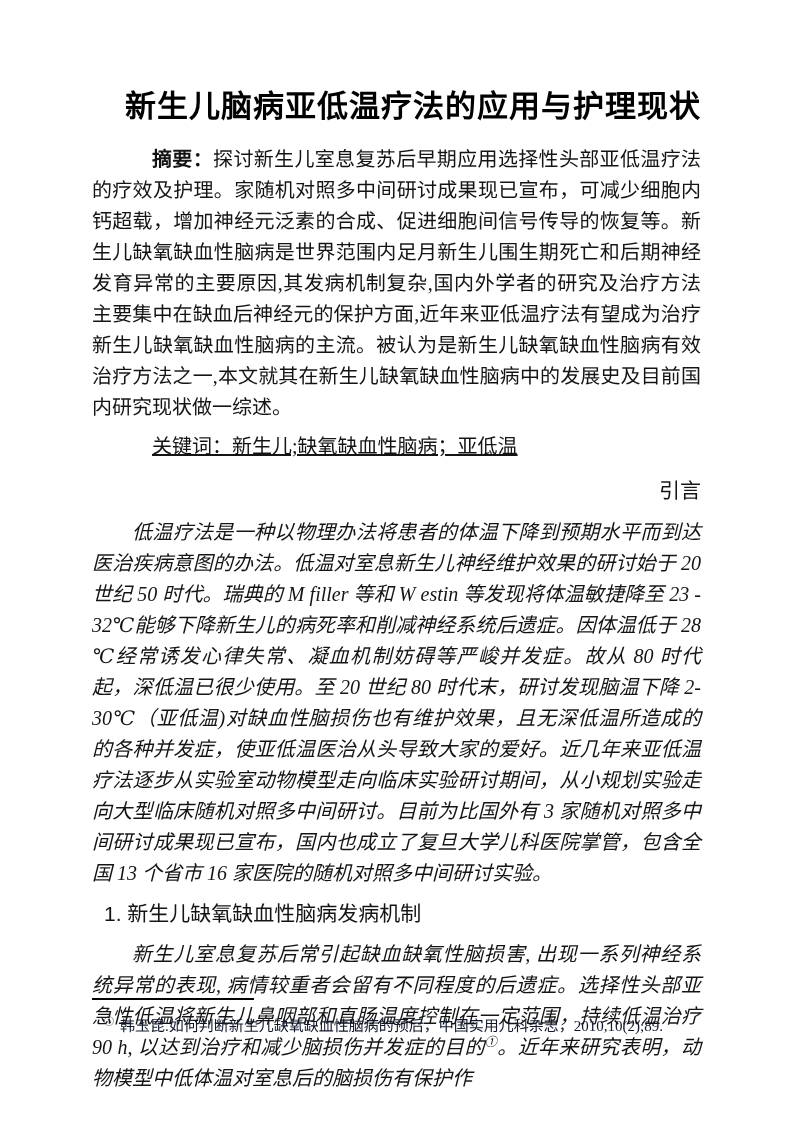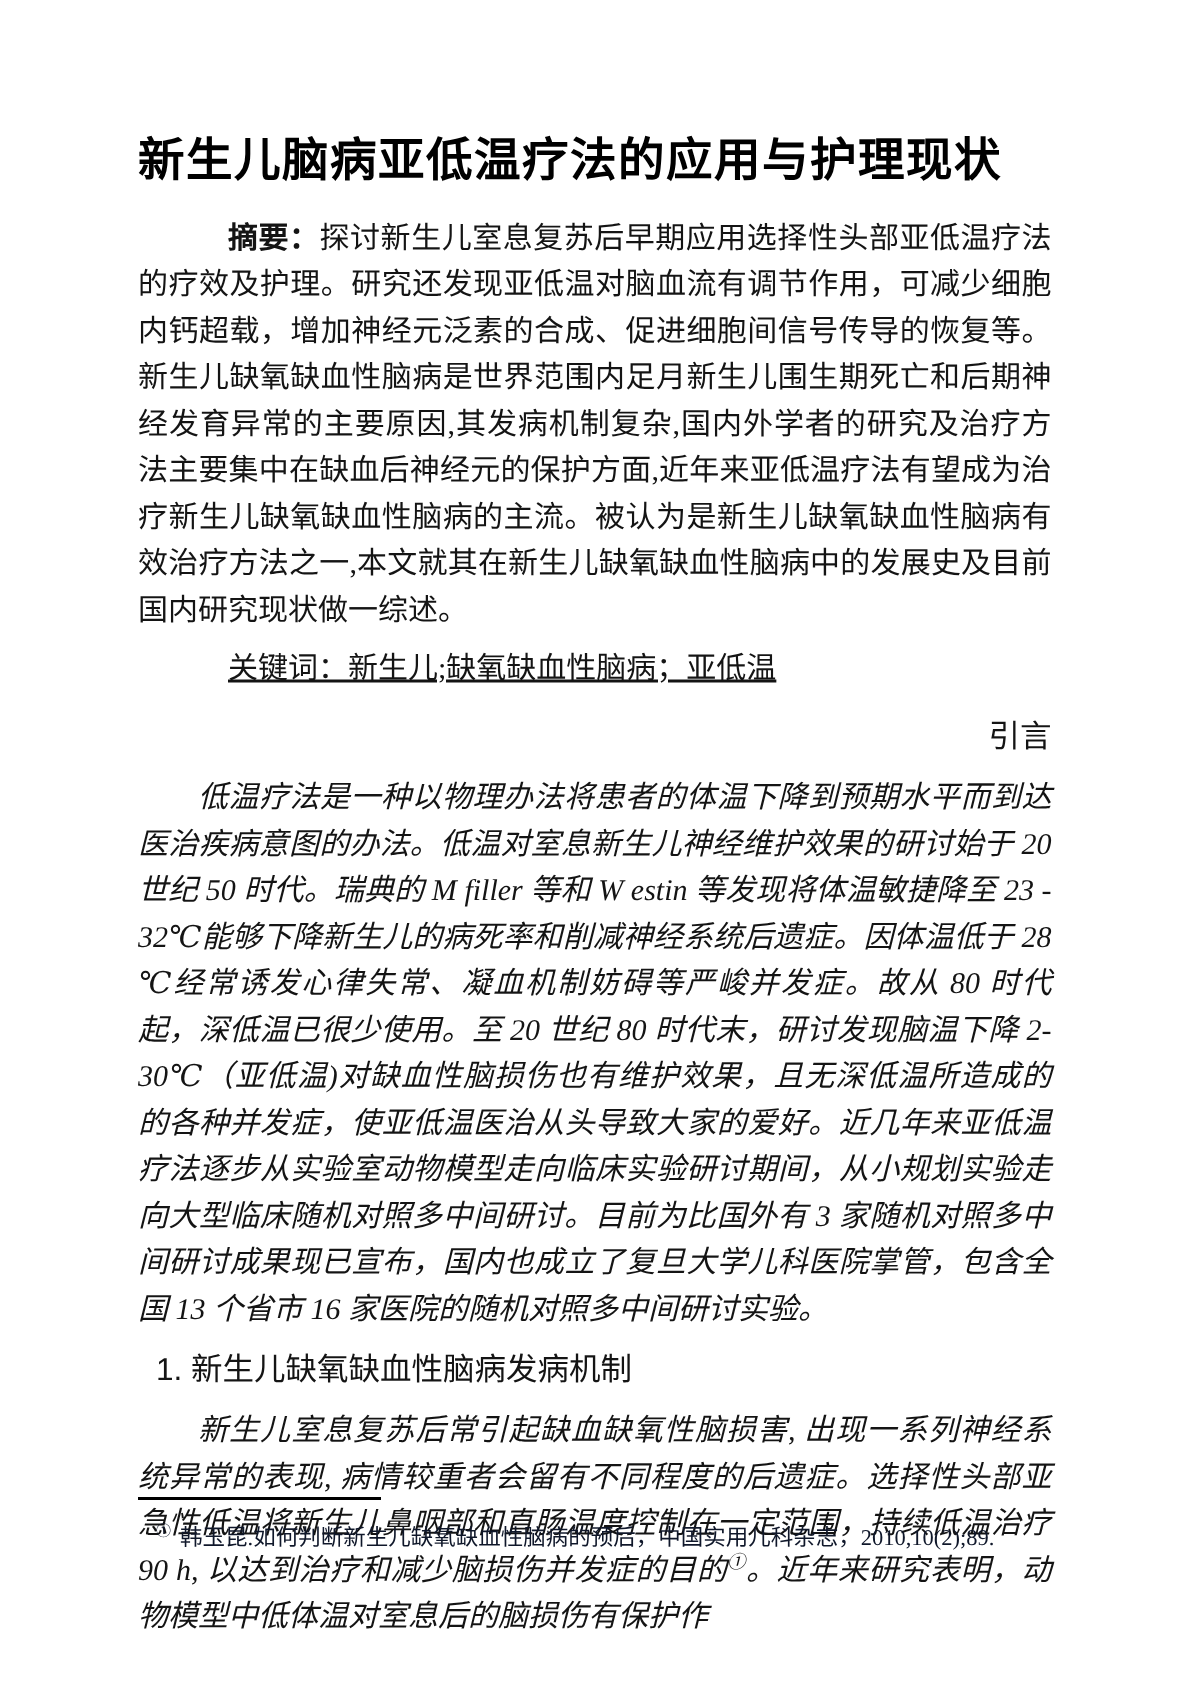--- a/index.html
+++ b/index.html
@@ -17,21 +17,21 @@
     font-family: "Liberation Serif", "DejaVu Serif", serif;
     overflow: hidden;
     box-sizing: border-box;
     padding: 84px 92px 0 92px;
   }
   .doc-title {
     margin: 0 0 14px 0;
     font-size: 31px;
     line-height: 46px;
     font-weight: bold;
-    text-align: left;
+    text-align: right;
     color: #000000;
     letter-spacing: 1px;
     white-space: nowrap;
   }
   p.para {
     margin: 0;
     font-size: 20px;
     line-height: 31px;
     text-align: justify;
     text-justify: inter-ideograph;
@@ -96,21 +96,21 @@
     margin-right: 6px;
   }
 </style>
 </head>
 <body>
 
 <div class="page">
 
   <h1 class="doc-title">新生儿脑病亚低温疗法的应用与护理现状</h1>
 
-  <p class="para abstract"><span class="bold-label">摘要：</span><span>探讨新生儿室息复苏后早期应用选择性头部亚低温疗法的疗效及护理。研究还发现亚低温对脑血流有调节作用，可减少细胞内钙超载，增加神经元泛素的合成、促进细胞间信号传导的恢复等。新生儿缺氧缺血性脑病是世界范围内足月新生儿围生期死亡和后期神经发育异常的主要原因,其发病机制复杂,国内外学者的研究及治疗方法主要集中在缺血后神经元的保护方面,近年来亚低温疗法有望成为治疗新生儿缺氧缺血性脑病的主流。被认为是新生儿缺氧缺血性脑病有效治疗方法之一,本文就其在新生儿缺氧缺血性脑病中的发展史及目前国内研究现状做一综述。</span></p>
+  <p class="para abstract"><span class="bold-label">摘要：</span><span>探讨新生儿室息复苏后早期应用选择性头部亚低温疗法的疗效及护理。家随机对照多中间研讨成果现已宣布，可减少细胞内钙超载，增加神经元泛素的合成、促进细胞间信号传导的恢复等。新生儿缺氧缺血性脑病是世界范围内足月新生儿围生期死亡和后期神经发育异常的主要原因,其发病机制复杂,国内外学者的研究及治疗方法主要集中在缺血后神经元的保护方面,近年来亚低温疗法有望成为治疗新生儿缺氧缺血性脑病的主流。被认为是新生儿缺氧缺血性脑病有效治疗方法之一,本文就其在新生儿缺氧缺血性脑病中的发展史及目前国内研究现状做一综述。</span></p>
 
   <p class="para keywords"><span>关键词：</span><span>新生儿;缺氧缺血性脑病；亚低温</span></p>
 
   <h2 class="intro-heading">引言</h2>
 
   <p class="para body-indent">低温疗法是一种以物理办法将患者的体温下降到预期水平而到达医治疾病意图的办法。低温对室息新生儿神经维护效果的研讨始于 20 世纪 50 时代。瑞典的 M filler 等和 W estin 等发现将体温敏捷降至 23 - 32℃能够下降新生儿的病死率和削减神经系统后遗症。因体温低于 28 ℃经常诱发心律失常、凝血机制妨碍等严峻并发症。故从 80 时代起，深低温已很少使用。至 20 世纪 80 时代末，研讨发现脑温下降 2- 30℃（亚低温)对缺血性脑损伤也有维护效果，且无深低温所造成的的各种并发症，使亚低温医治从头导致大家的爱好。近几年来亚低温疗法逐步从实验室动物模型走向临床实验研讨期间，从小规划实验走向大型临床随机对照多中间研讨。目前为比国外有 3 家随机对照多中间研讨成果现已宣布，国内也成立了复旦大学儿科医院掌管，包含全国 13 个省市 16 家医院的随机对照多中间研讨实验。</p>
 
   <h2 class="num-heading">1. 新生儿缺氧缺血性脑病发病机制</h2>
 
   <p class="para body-indent"><span>新生儿室息复苏后常引起缺血缺氧性脑损害, 出现一系列神经系统异常的表现, 病情较重者会留有不同程度的后遗症。选择性头部亚急性低温将新生儿鼻咽部和直肠温度控制在一定范围，持续低温治疗 90 h, 以达到治疗和减少脑损伤并发症的目的</span><sup class="ref-mark">①</sup><span>。近年来研究表明，动物模型中低体温对室息后的脑损伤有保护作</span></p>

